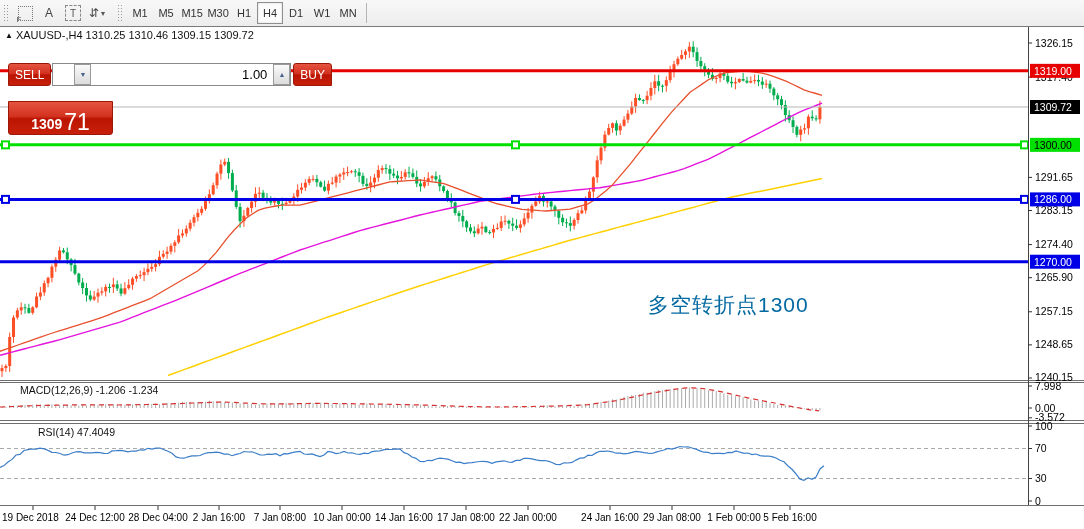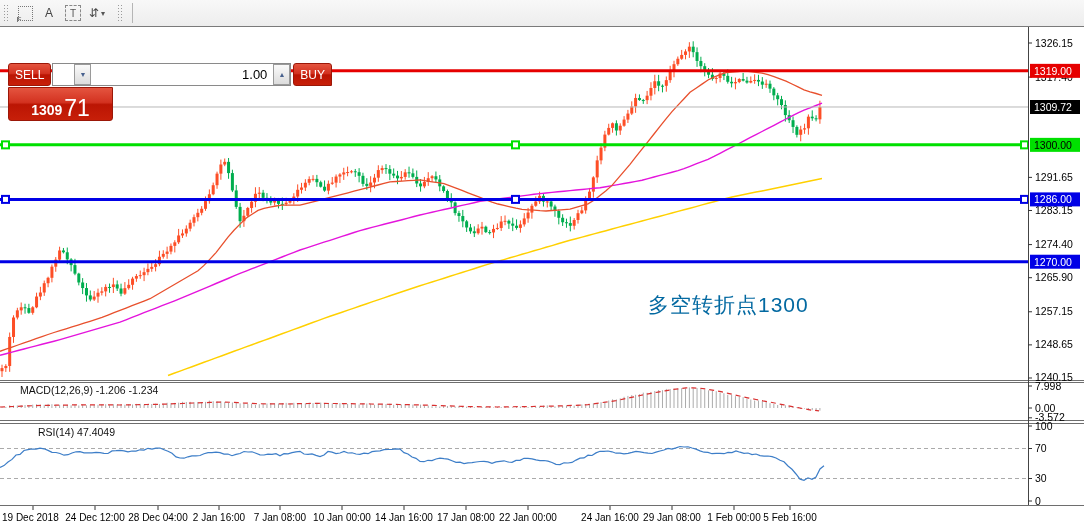--- a/index.html
+++ b/index.html
@@ -42,21 +42,21 @@
   .tp-sell,.tp-buy{width:46px;height:23px;border:1px solid #9b1708;border-radius:3px;
     color:#fff;font-size:12px;font-family:"Liberation Sans",sans-serif;
     background:linear-gradient(180deg,#e4543f 0%,#d33220 45%,#bb1503 52%,#c71f09 100%);}
   .tp-sell{border-radius:3px 3px 3px 0;}
   .tp-buy{border-radius:3px 3px 0 3px;margin-left:1px;}
   .tp-vol{flex:1;display:flex;height:21px;margin:0 1px;border:1px solid #8a8a8a;background:#fff;padding-left:21px;}
   .spin{width:17px;border:1px solid #9a9a9a;background:linear-gradient(180deg,#fafafa,#dcdcdc);
     font-size:7px;color:#48618e;padding:0;display:flex;align-items:center;justify-content:center;}
   .vol-input{flex:1;border:0;outline:none;text-align:right;font-size:13px;padding:0 6px 0 0;
     color:#000;font-family:"Liberation Sans",sans-serif;min-width:0;}
-  .tp-prices{display:flex;margin-top:1px;border-radius:8px;}
+  .tp-prices{display:flex;margin-top:15px;border-radius:8px;}
   .tp-price{width:103px;height:31px;border:1px solid #9b1708;
     background:linear-gradient(180deg,#e4543f 0%,#d33220 45%,#bb1503 52%,#c71f09 100%);
     color:#fff;display:flex;align-items:flex-end;justify-content:center;
     border-radius:0 0 3px 3px;padding-bottom:1px;}
   .tp-price + .tp-price{margin-left:2px;}
   .tp-price .small{font-size:14px;font-weight:bold;line-height:1;margin-bottom:2px;}
   .tp-price .big{font-size:23px;line-height:0.9;margin-left:2px;text-align:center;}
 </style>
 </head>
 <body>
@@ -76,20 +76,31 @@
         </button>
         <button class="toolbtn">
           <span class="tbox">T</span>
         </button>
         <button class="toolbtn">
           <span>⇵</span>
           <span class="caret">▾</span>
         </button>
       </div>
     <div class="grip" style="margin-left:8px;"></div>
+    <div id="tf-buttons" style="display:flex;align-items:center;">
+        <button class="tfbtn">M1</button>
+        <button class="tfbtn">M5</button>
+        <button class="tfbtn">M15</button>
+        <button class="tfbtn">M30</button>
+        <button class="tfbtn">H1</button>
+        <button class="tfbtn active">H4</button>
+        <button class="tfbtn">D1</button>
+        <button class="tfbtn">W1</button>
+        <button class="tfbtn">MN</button>
+      </div>
     <div class="vsep"></div>
   </div>
 
   <svg id="chart-svg" width="1084" height="529">
       <rect x="0" y="27" width="1084" height="502" fill="#ffffff"></rect>
       <line x1="0" y1="380.5" x2="1084" y2="380.5" stroke="#6e6e6e" stroke-width="1"></line>
       <line x1="0" y1="382.5" x2="1084" y2="382.5" stroke="#6e6e6e" stroke-width="1"></line>
       <line x1="0" y1="420.5" x2="1084" y2="420.5" stroke="#6e6e6e" stroke-width="1"></line>
       <line x1="0" y1="423.5" x2="1084" y2="423.5" stroke="#6e6e6e" stroke-width="1"></line>
       <line x1="0" y1="505.5" x2="1084" y2="505.5" stroke="#6e6e6e" stroke-width="1"></line>
@@ -821,20 +832,23 @@
       <line x1="610" y1="506" x2="610" y2="510" stroke="#333"></line>
       <text y="521" font-size="10" fill="#000" font-family="Liberation Sans, sans-serif" x="610" text-anchor="middle">24 Jan 16:00</text>
       <line x1="672" y1="506" x2="672" y2="510" stroke="#333"></line>
       <text y="521" font-size="10" fill="#000" font-family="Liberation Sans, sans-serif" x="672" text-anchor="middle">29 Jan 08:00</text>
       <line x1="734" y1="506" x2="734" y2="510" stroke="#333"></line>
       <text y="521" font-size="10" fill="#000" font-family="Liberation Sans, sans-serif" x="734" text-anchor="middle">1 Feb 00:00</text>
       <line x1="790" y1="506" x2="790" y2="510" stroke="#333"></line>
       <text y="521" font-size="10" fill="#000" font-family="Liberation Sans, sans-serif" x="790" text-anchor="middle">5 Feb 16:00</text>
     </svg>
 
+  <div class="ovl" id="chart-title">
+    <span class="mark">▲</span><span>XAUUSD-,H4  1310.25 1310.46 1309.15 1309.72</span>
+  </div>
   <div class="ovl" id="macd-label">MACD(12,26,9) -1.206 -1.234</div>
   <div class="ovl" id="rsi-label">RSI(14) 47.4049</div>
   <div class="ovl" id="annotation" style="color: #0369a1;">多空转折点1300</div>
 
   <div class="trade-panel">
     <div class="tp-top">
       <button class="tp-sell">SELL</button>
       <div class="tp-vol">
         <button class="spin">
             <span>▼</span>

